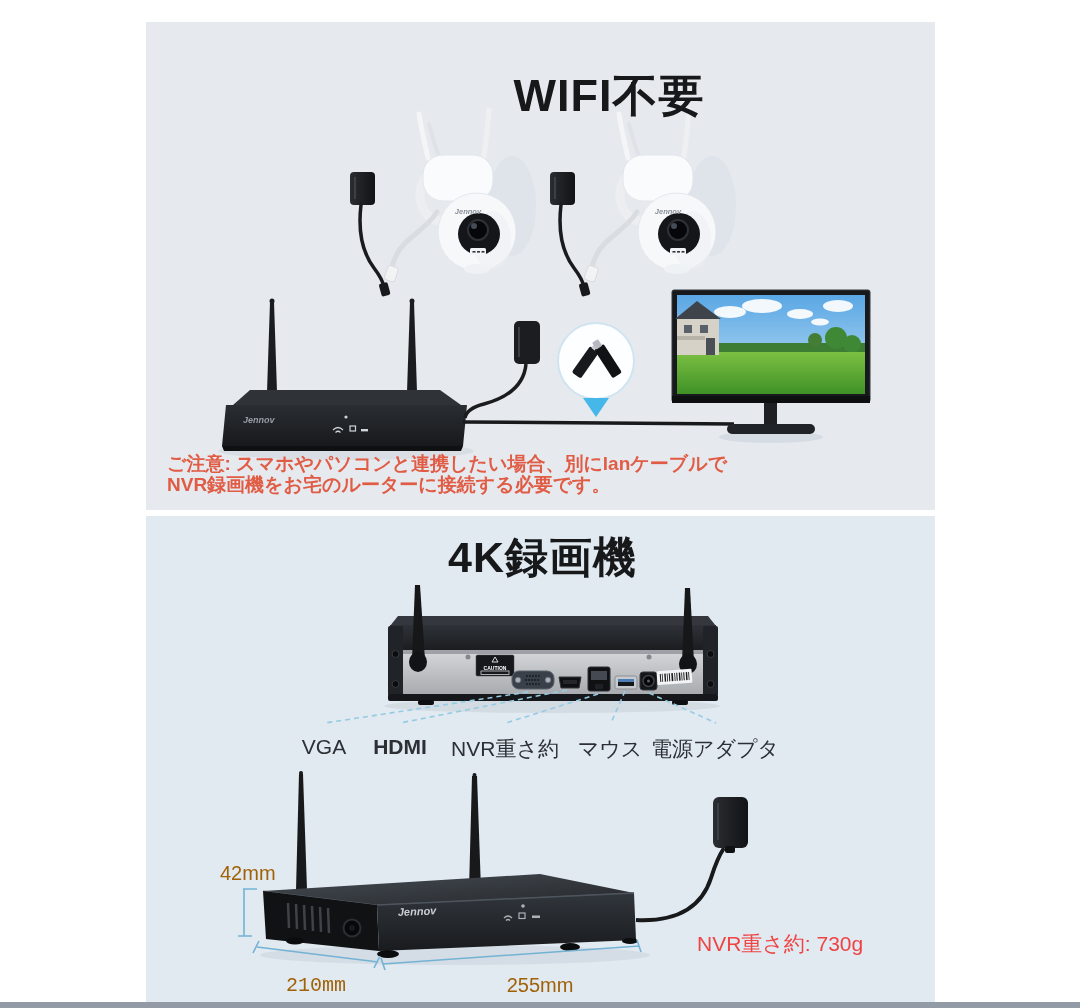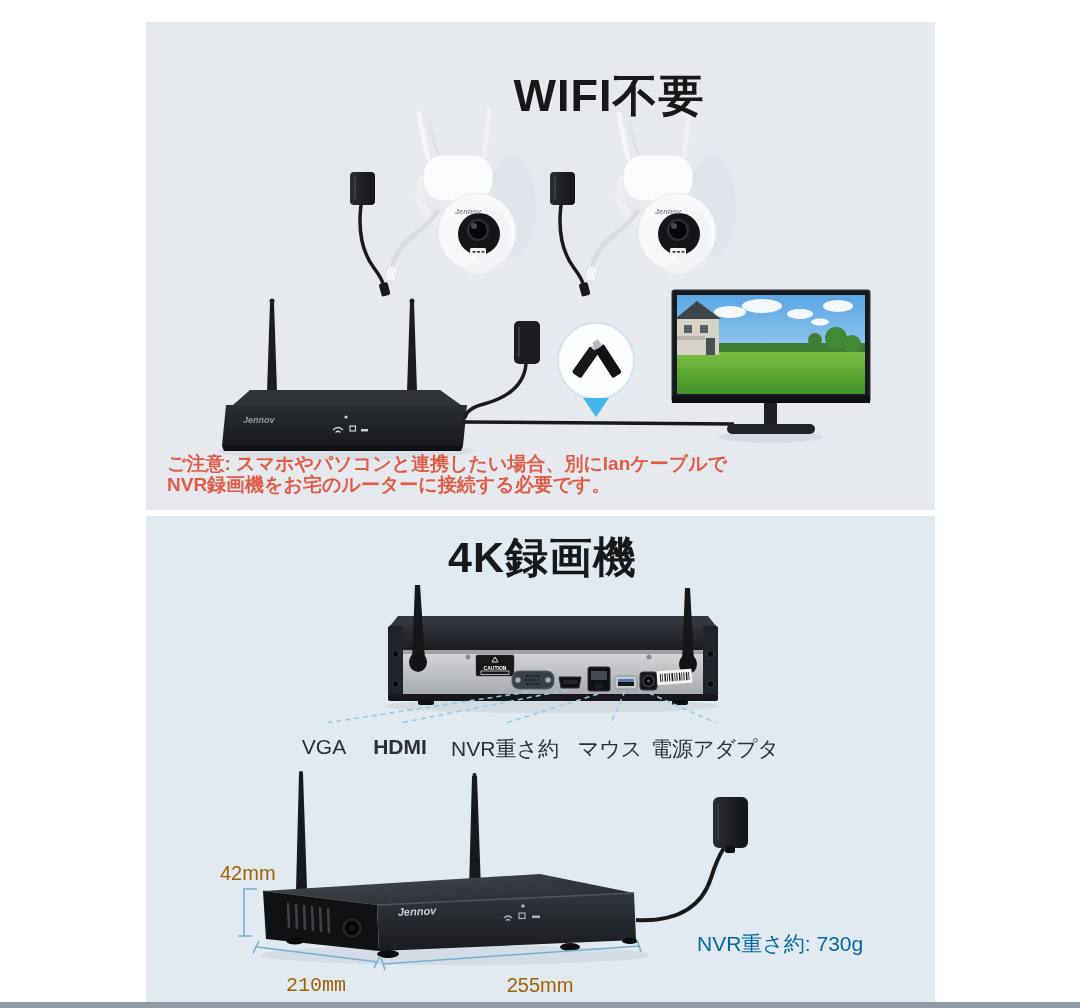--- a/index.html
+++ b/index.html
@@ -14,21 +14,21 @@
   .title{font-weight:800;color:#17181a;text-align:center;letter-spacing:1px;}
   #title-top{left:146px;top:66px;width:926px;font-size:45px;}
   #title-bottom{left:148px;top:529px;width:789px;font-size:43px;}
   #caution{left:167px;top:453px;width:772px;text-align:left;color:#e15c45;
            font-size:19px;line-height:21px;font-weight:600;}
   .port-label{top:723px;transform:translateX(-50%);font-size:21px;color:#2c3034;white-space:nowrap;margin-top:12px;}
   .dim-label{font-size:20px;color:#a16207;white-space:nowrap;}
   #dim-42{left:220px;top:862px;width:54px;text-align:right;}
   #dim-210{left:316px;top:974px;transform:translateX(-50%);font-family:Liberation Mono, monospace;}
   #dim-255{left:540px;top:974px;transform:translateX(-50%);}
-  #weight-note{left:697px;top:930px;font-size:21px;color:#0369a1;white-space:nowrap;}
+  #weight-note{left:697px;top:930px;font-size:21px;color:#ef4444;white-space:nowrap;}
 </style>
 </head>
 <body>
 
 <div id="screen">
 
   <div id="panel-top" class="panel"></div>
   <div id="panel-bottom" class="panel"></div>
 
   <svg id="gfx" viewBox="0 0 1080 1008">

